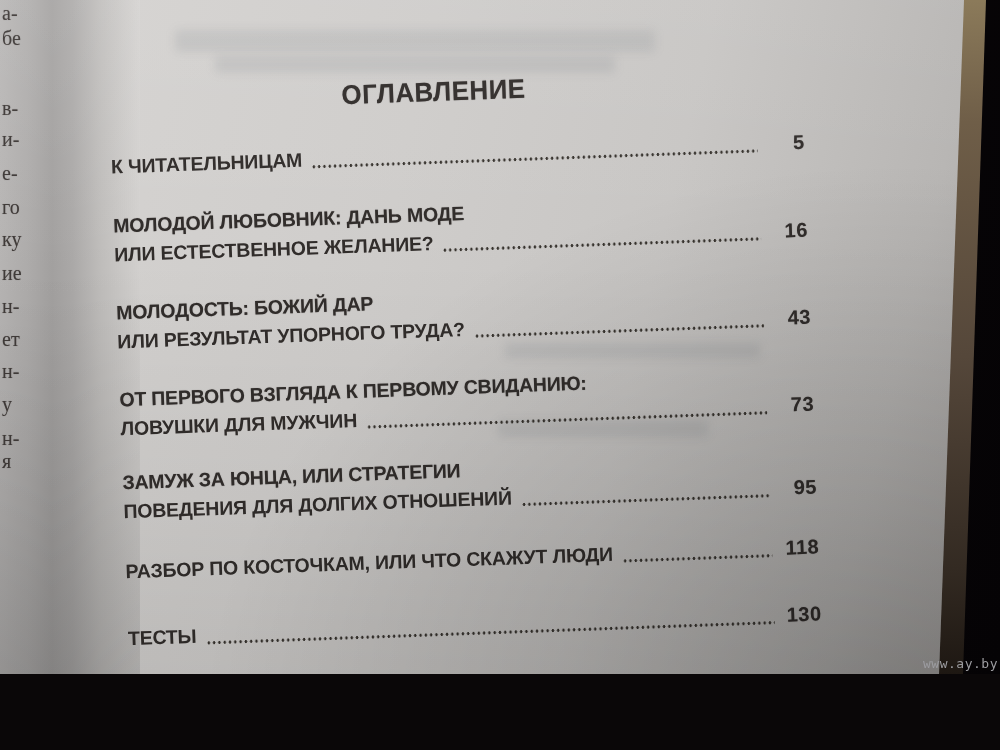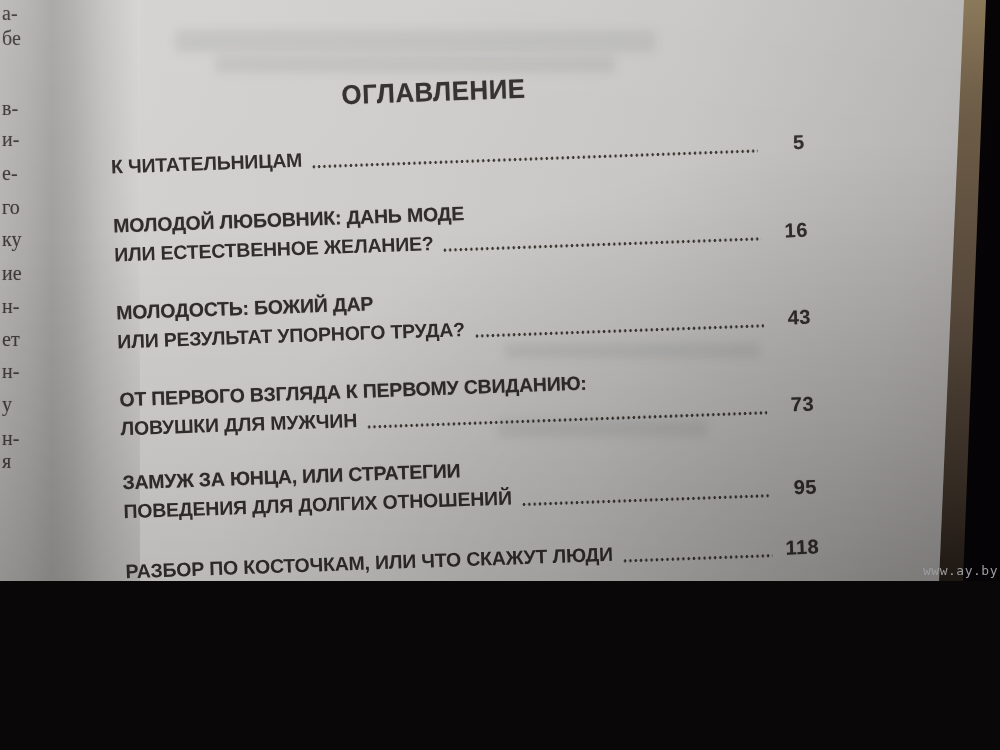--- a/index.html
+++ b/index.html
@@ -1,17 +1,17 @@
 <!DOCTYPE html>
 <html><head>
 <meta charset="utf-8">
 <style>
   html,body { margin:0; padding:0; background:#0a0708; }
   .photo {
-    position:relative; width:1000px; height:581px; overflow:hidden;
+    position:relative; width:1000px; height:674px; overflow:hidden;
     background: linear-gradient(100deg, #121012 0%, #0a0709 55%, #050305 100%);
     font-family: "Liberation Sans", sans-serif;
   }
   
   .paper-edge {
     position:absolute; inset:0;
     clip-path: polygon(0 0, 98.6% 0, 96.3% 100%, 0 100%);
     background: linear-gradient(178deg, #93825f 0%, #6f5e48 22%, #55473a 55%, #332a22 85%, #1d1712 100%);
   }
   

